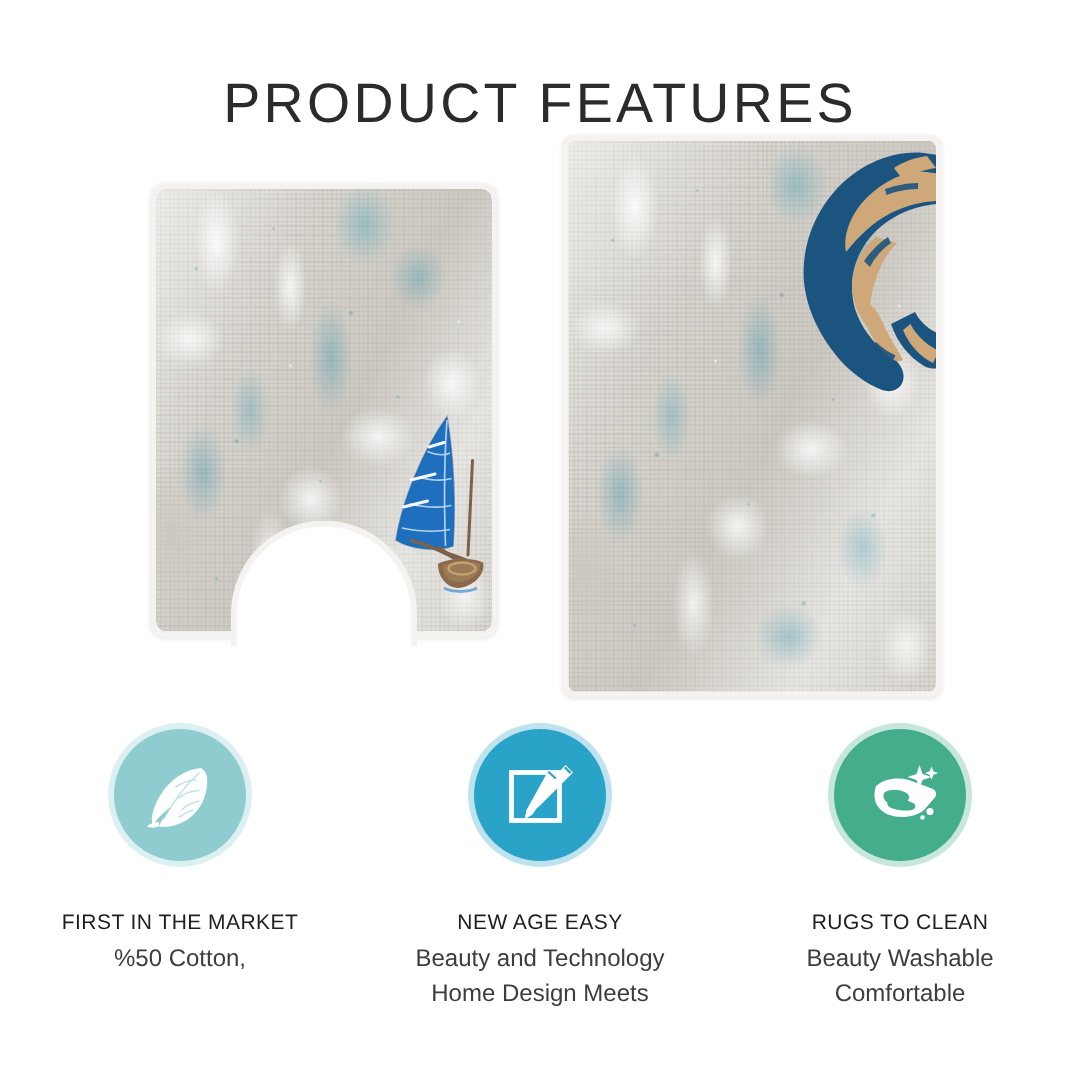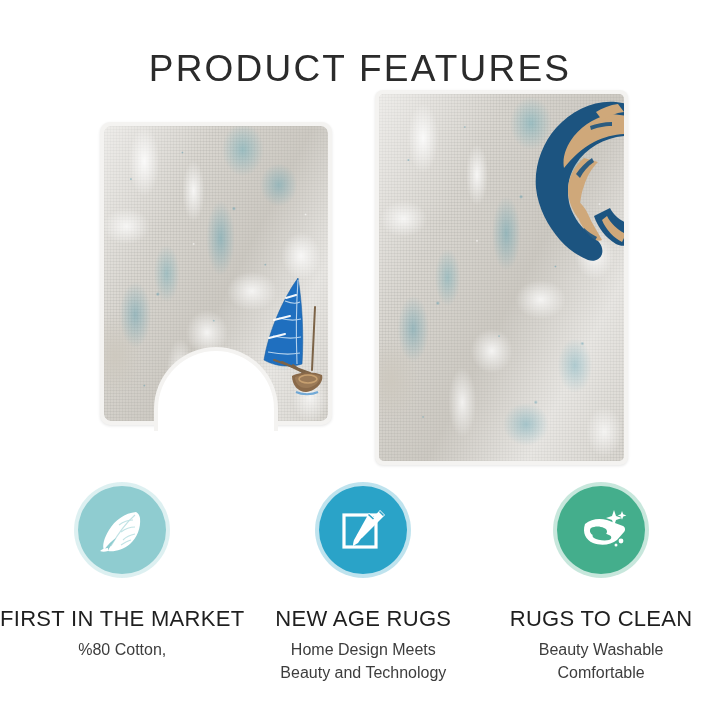--- a/index.html
+++ b/index.html
@@ -201,21 +201,21 @@
     border-radius: 50%;
     display: flex;
     align-items: center;
     justify-content: center;
   }
   .icon-circle svg { display: block; }
 
   .feature-title {
     margin-top: 26px;
     font-family: "Liberation Sans", sans-serif;
-    font-size: 22px;
+    font-size: 14px;
     font-weight: 400;
     letter-spacing: .3px;
     color: #1f1f1f;
     white-space: nowrap;
     text-align: center;
   }
   .feature-sub {
     margin-top: 7px;
     font-family: "Liberation Sans", sans-serif;
     font-size: 16px;
@@ -328,21 +328,21 @@
             <path d="M40 24 C35 24 30 26 26 29"></path>
             <path d="M40 31 C35 32 31 34 28 37"></path>
             <path d="M36 37 C32 38 29 40 26 42"></path>
           </g>
           <path d="M13 48 C10 49 7 49 5 48 C7 46 10 45 13 45 Z" fill="#ffffff"></path>
         </svg>
       </div>
     </div>
     <div class="feature-title">FIRST IN THE MARKET</div>
     <div class="feature-sub">
-      <div>%80 Cotton,</div>
+      <div>%50 Cotton,</div>
     </div>
   </div>
 
   <div class="feature-col">
     <div class="icon-circle-wrap">
       <div class="icon-halo" style="background:#2aa3c8"></div>
       <div class="icon-circle" style="background:#2aa3c8">
         <svg width="54" height="54" viewBox="0 0 54 54">
           <rect x="8" y="12" width="32" height="32" fill="none" stroke="#ffffff" stroke-width="3.2"></rect>
 
@@ -353,24 +353,24 @@
           </g>
 
           <g>
             <path d="M33 10 L39 15 L22 40 L17 43 L18 37 Z" fill="#ffffff"></path>
             <path d="M17 43 L18 37 L20 39 Z" fill="#ffffff"></path>
             <path d="M32.5 11.5 L37.5 16" stroke="#2aa3c8" stroke-width="1.5"></path>
           </g>
         </svg>
       </div>
     </div>
-    <div class="feature-title">NEW AGE RUGS</div>
+    <div class="feature-title">NEW AGE EASY</div>
     <div class="feature-sub">
+      <div>Beauty and Technology</div>
       <div>Home Design Meets</div>
-      <div>Beauty and Technology</div>
     </div>
   </div>
 
   <div class="feature-col">
     <div class="icon-circle-wrap">
       <div class="icon-halo" style="background:#44ae8c"></div>
       <div class="icon-circle" style="background:#44ae8c">
         <svg width="56" height="56" viewBox="0 0 56 56">
 
           <path d="M12 22 C18 17 26 16 34 18 L50 24 C52 25 53 28 51 30

